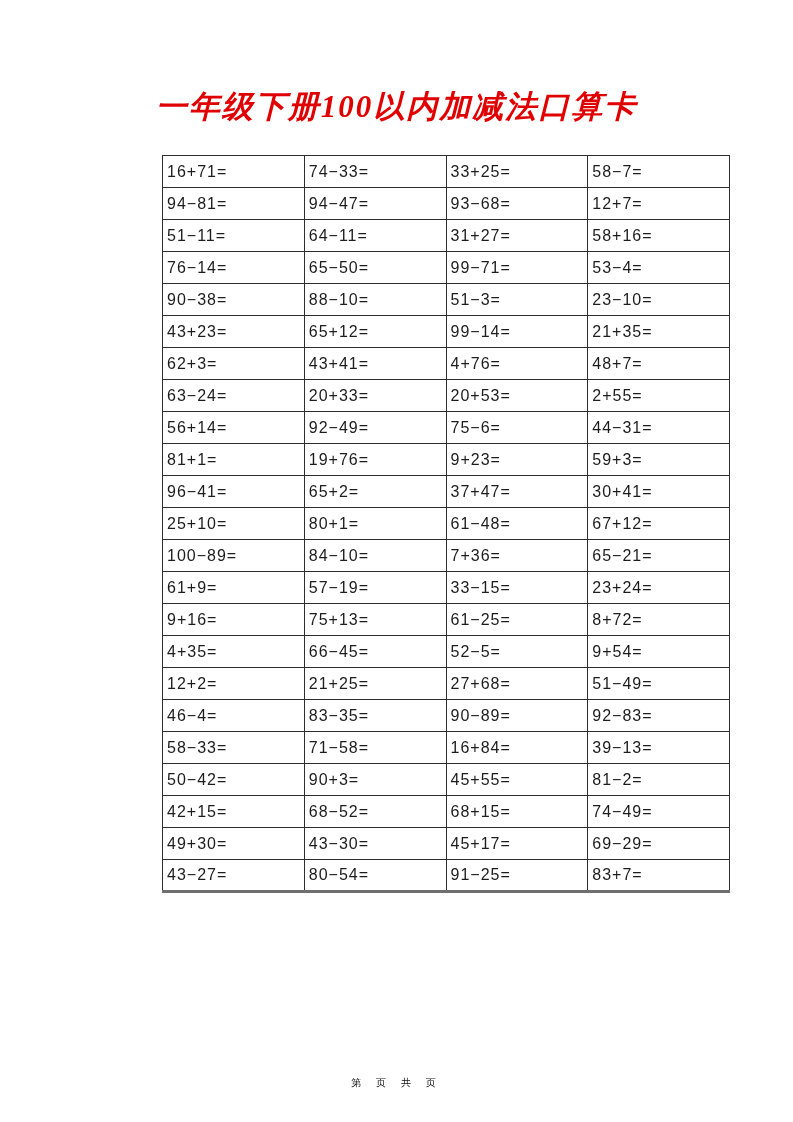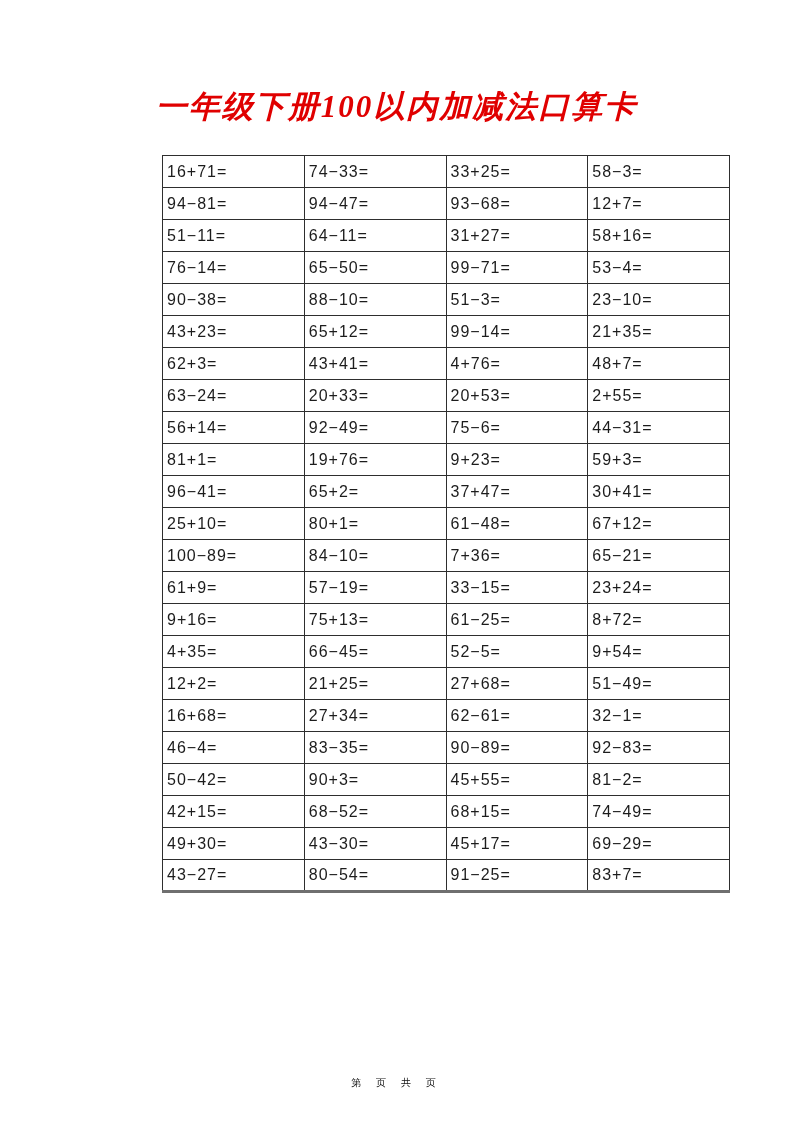--- a/index.html
+++ b/index.html
@@ -70,21 +70,21 @@
 <div class="page">
 
   <div class="doc-title" style="color: rgb(224, 0, 0);">一年级下册100以内加减法口算卡</div>
 
   <table class="problems-table">
     <tbody>
         <tr>
           <td>16+71=</td>
           <td>74−33=</td>
           <td>33+25=</td>
-          <td>58−3=</td>
+          <td>58−7=</td>
         </tr>
         <tr>
           <td>94−81=</td>
           <td>94−47=</td>
           <td>93−68=</td>
           <td>12+7=</td>
         </tr>
         <tr>
           <td>51−11=</td>
           <td>64−11=</td>
@@ -169,32 +169,32 @@
           <td>52−5=</td>
           <td>9+54=</td>
         </tr>
         <tr>
           <td>12+2=</td>
           <td>21+25=</td>
           <td>27+68=</td>
           <td>51−49=</td>
         </tr>
         <tr>
-          <td>16+68=</td>
-          <td>27+34=</td>
-          <td>62−61=</td>
-          <td>32−1=</td>
-        </tr>
-        <tr>
           <td>46−4=</td>
           <td>83−35=</td>
           <td>90−89=</td>
           <td>92−83=</td>
         </tr>
         <tr>
+          <td>58−33=</td>
+          <td>71−58=</td>
+          <td>16+84=</td>
+          <td>39−13=</td>
+        </tr>
+        <tr>
           <td>50−42=</td>
           <td>90+3=</td>
           <td>45+55=</td>
           <td>81−2=</td>
         </tr>
         <tr>
           <td>42+15=</td>
           <td>68−52=</td>
           <td>68+15=</td>
           <td>74−49=</td>

